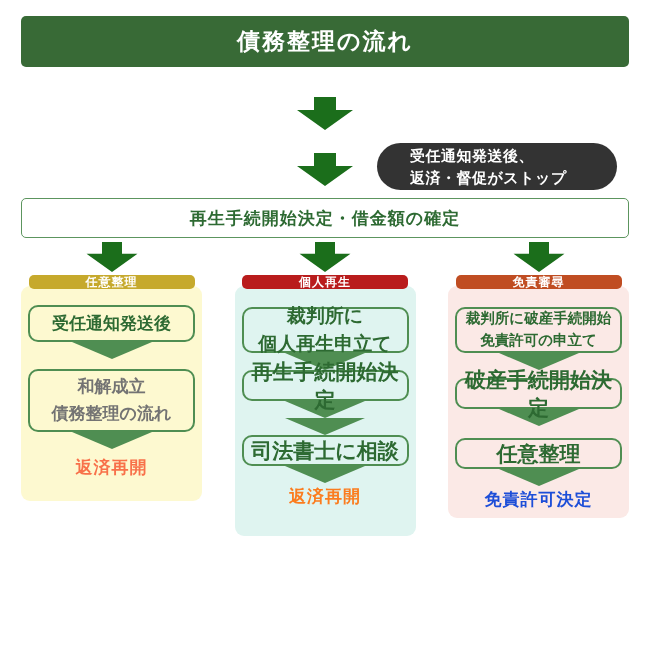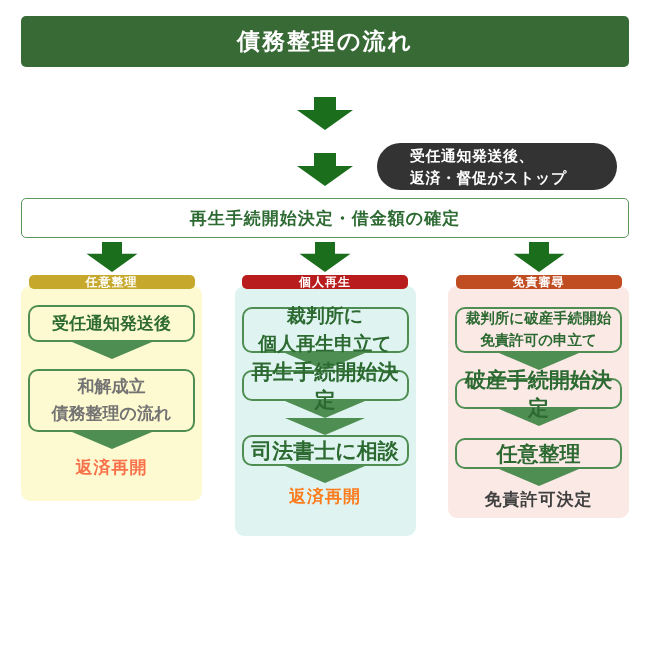--- a/index.html
+++ b/index.html
@@ -195,18 +195,18 @@
     <div class="col">
       <div class="col-header" style="background-color: rgb(192, 77, 34);">免責審尋</div>
       <div class="col-panel p3" style="background-color: rgb(251, 233, 230);">
         <div class="step-box s-2line-sm" style="color: rgb(45, 106, 50); border-color: rgb(79, 142, 82);">裁判所に破産手続開始
 免責許可の申立て</div>
         <div class="tri" style="color: rgb(79, 142, 82);"></div>
         <div class="step-box s-1line mt8" style="color: rgb(45, 106, 50); border-color: rgb(79, 142, 82);">破産手続開始決定</div>
         <div class="tri" style="color: rgb(79, 142, 82);"></div>
         <div class="step-box s-1line mt12" style="color: rgb(45, 106, 50); border-color: rgb(79, 142, 82);">任意整理</div>
         <div class="tri" style="color: rgb(79, 142, 82);"></div>
-        <div class="result mt2" style="color: #404040;">免責許可決定</div>
+        <div class="result mt2" style="color: #1d4ed8;">免責許可決定</div>
       </div>
     </div>
 
   </div>
 </div>
 
 </body></html>

